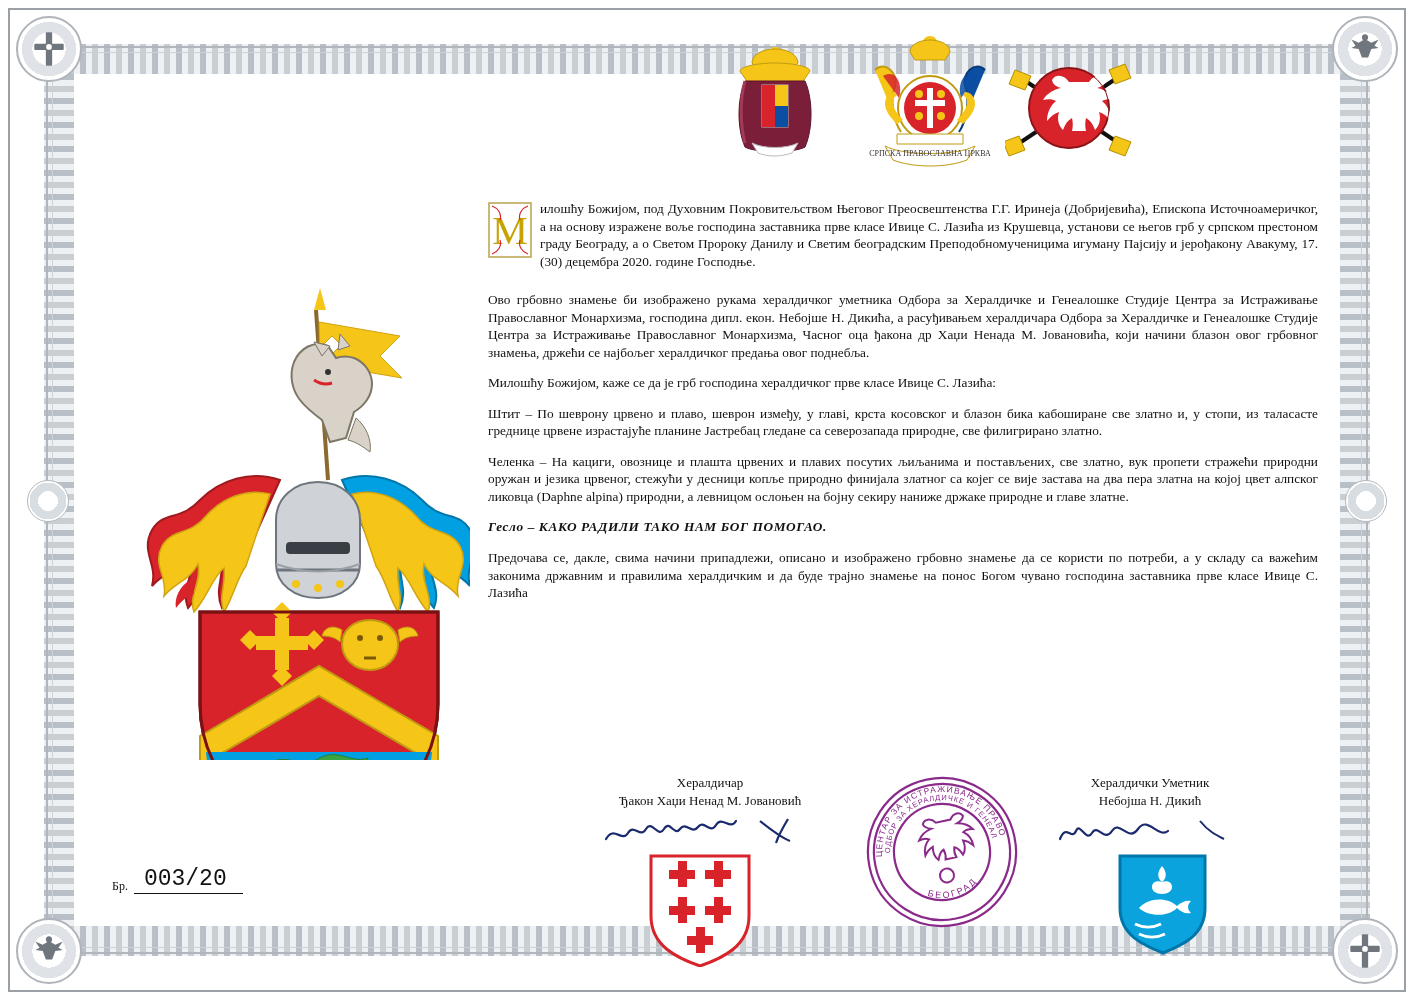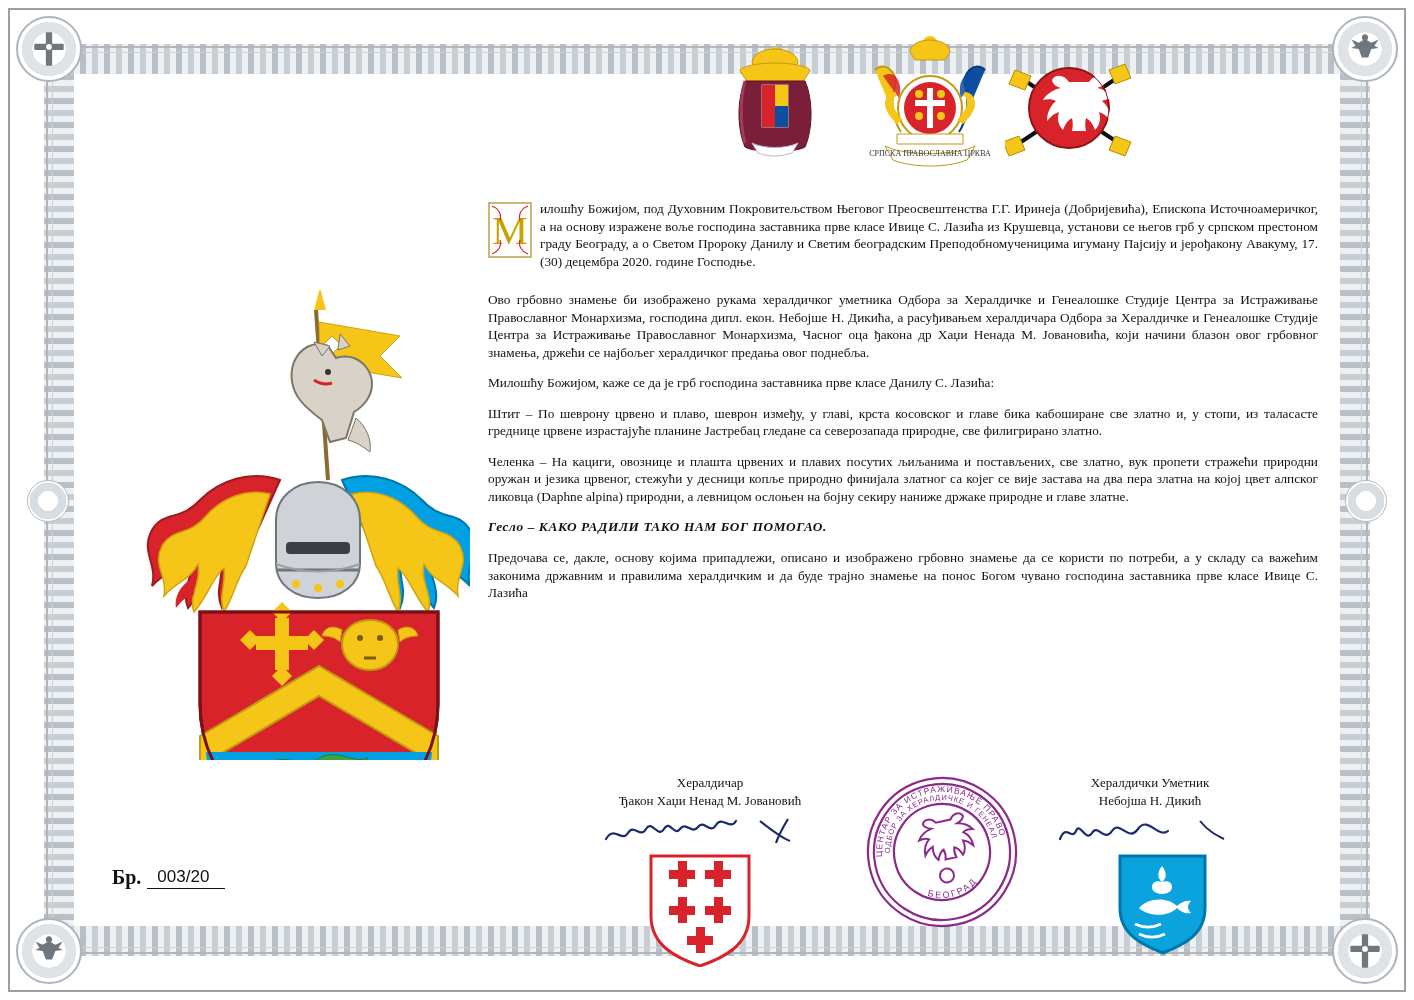--- a/index.html
+++ b/index.html
@@ -55,22 +55,22 @@
   .sig .scribble{height:36px;}
   .sig-left{left:560px;top:775px;width:300px;}
   .sig-right{left:1000px;top:775px;width:300px;}
 
   .seal{position:absolute;left:855px;top:772px;width:175px;height:160px;}
 
   .badge-left{position:absolute;left:645px;top:852px;width:110px;height:115px;}
   .badge-right{position:absolute;left:1115px;top:852px;width:95px;height:105px;}
 
   .number{position:absolute;left:112px;top:866px;font-size:16px;color:#111;display:flex;align-items:flex-end;gap:6px;}
-  .number .lbl{font-size:20px;font-weight:bold;}
-  .number .val{font-size:17px;border-bottom:1.6px solid #111;padding:0 16px 1px 10px;font-family:Liberation Sans, sans-serif;}
+  .number .lbl{font-size:12px;}
+  .number .val{font-size:23px;border-bottom:1.6px solid #111;padding:0 16px 1px 10px;font-family:Liberation Mono, monospace;}
 </style>
 </head>
 <body>
 
 <div class="page">
 
   <div class="border-outer"></div>
   <div class="border-knot"></div>
   <div class="border-line-in"></div>
   <div class="border-line-in2"></div>
@@ -271,25 +271,25 @@
         <svg viewBox="0 0 44 56">
           <rect x="1" y="1" width="42" height="54" fill="#fff" stroke="#b9a14a" stroke-width="1.5"></rect>
           <text x="22" y="42" font-size="40" text-anchor="middle" fill="#c8a200" font-family="Liberation Serif, serif">М</text>
           <path d="M4 4c6 2 10 8 8 14M40 4c-6 2-10 8-8 14M4 52c6-2 10-8 8-14M40 52c-6-2-10-8-8-14" fill="none" stroke="#d8232a" stroke-width="1.2"></path>
         </svg>
       </span>
       <span>илошћу Божијом, под Духовним Покровитељством Његовог Преосвештенства Г.Г. Иринеја (Добријевића), Епископа Источноамеричког, а на основу изражене воље господина заставника прве класе Ивице С. Лазића из Крушевца, установи се његов грб у српском престоном граду Београду, а о Светом Пророку Данилу и Светим београдским Преподобномученицима игуману Пајсију и јерођакону Авакуму, 17.(30) децембра 2020. године Господње.</span>
     </p>
 
     <p>Ово грбовно знамење би изображено рукама хералдичког уметника Одбора за Хералдичке и Генеалошке Студије Центра за Истраживање Православног Монархизма, господина дипл. екон. Небојше Н. Дикића, а расуђивањем хералдичара Одбора за Хералдичке и Генеалошке Студије Центра за Истраживање Православног Монархизма, Часног оца ђакона др Хаџи Ненада М. Јовановића, који начини блазон овог грбовног знамења, држећи се најбољег хералдичког предања овог поднебља.</p>
-    <p>Милошћу Божијом, каже се да је грб господина заставника прве класе Данилу С. Лазића:</p>
-    <p>Штит – По шеврону црвено и плаво, шеврон између, у главi, крста косовског и главе бика кабоширане све златно и, у стопи, из таласасте греднице црвене израстајуће планине Јастребац гледане са северозапада природне, све филигрирано златно.</p>
+    <p>Милошћу Божијом, каже се да је грб господина хералдичког прве класе Ивице С. Лазића:</p>
+    <p>Штит – По шеврону црвено и плаво, шеврон између, у главi, крста косовског и блазон бика кабоширане све златно и, у стопи, из таласасте греднице црвене израстајуће планине Јастребац гледане са северозапада природне, све филигрирано златно.</p>
     <p>Челенка – На кациги, овознице и плашта црвених и плавих посутих љиљанима и постављених, све златно, вук пропети стражећи природни оружан и језика црвеног, стежући у десници копље природно финијала златног са којег се вије застава на два пера златна на којој цвет алпског ликовца (Daphne alpina) природни, а левницом ослоњен на бојну секиру наниже држаке природне и главе златне.</p>
     <p class="motto-line motto-strong">Гесло – КАКО РАДИЛИ ТАКО НАМ БОГ ПОМОГАО.</p>
-    <p>Предочава се, дакле, основу којима припадлежи, описано и изображено грбовно знамење да се користи по потреби, а у складу са важећим законима државним и правилима хералдичким и да буде трајно знамење на понос Богом чувано господина заставника прве класе Ивице С. Лазића</p>
+    <p>Предочава се, дакле, свима начини припадлежи, описано и изображено грбовно знамење да се користи по потреби, а у складу са важећим законима државним и правилима хералдичким и да буде трајно знамење на понос Богом чувано господина заставника прве класе Ивице С. Лазића</p>
   </div>
 
   <div class="sig sig-left">
     <div class="role">Хералдичар</div>
     <div class="name">Ђакон Хаџи Ненад М. Јовановић</div>
     <div class="scribble">
       <svg width="220" height="36" viewBox="0 0 220 36">
         <path d="M6 26c8-14 16 4 22-6s12 6 18-4 12 10 18 0 10 8 16 0 12 6 18-2 12 8 18-2 14 6 20-4" fill="none" stroke="#1a2a6c" stroke-width="2.2" stroke-linecap="round"></path>
         <path d="M160 8c10 8 20 16 30 20M188 6c-6 10-10 18-12 24" fill="none" stroke="#1a2a6c" stroke-width="2.2"></path>
       </svg>

